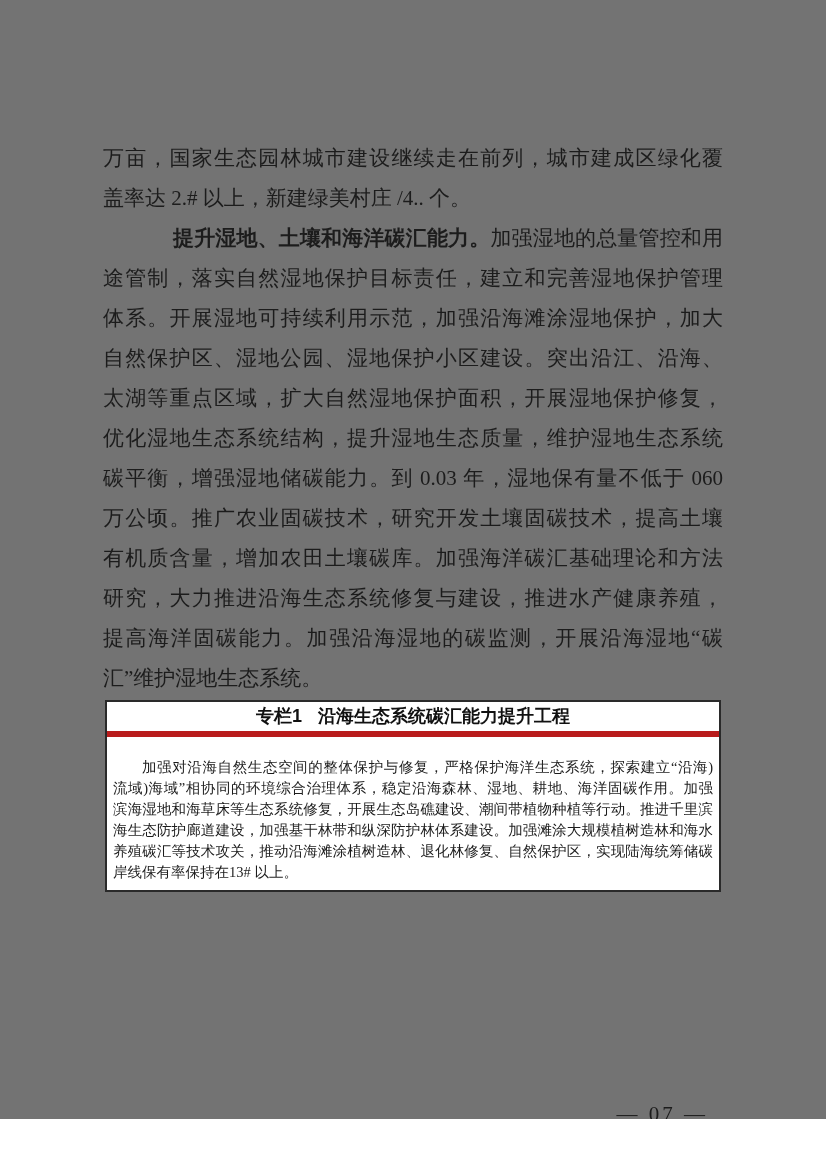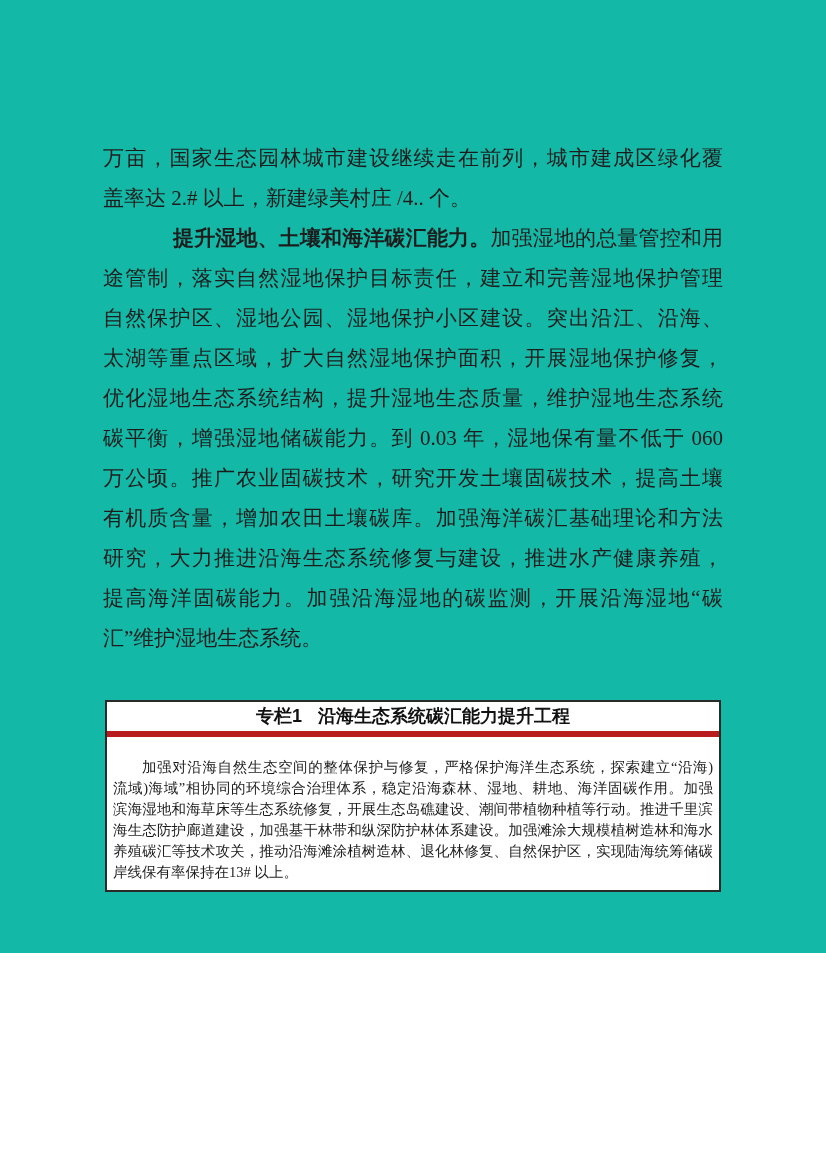--- a/index.html
+++ b/index.html
@@ -1,20 +1,20 @@
 <!DOCTYPE html>
 <html lang="zh"><head>
 <meta charset="utf-8">
 <style>
   html, body { margin: 0; padding: 0; background: #ffffff; }
   .page {
     position: relative;
     width: 826px;
-    height: 953px;
-    background: #14b8a6;
+    height: 1119px;
+    background: #737373;
     color: #1c1c1c;
     font-family: "Liberation Serif", serif;
     overflow: hidden;
   }
 
   
   .main-text {
     position: absolute;
     left: 103px;
     top: 138px;
@@ -81,20 +81,21 @@
 <div class="page">
 
   <div class="main-text">
     <div class="para">
         <div class="text-line"><span>万亩，国家生态园林城市建设继续走在前列，城市建成区绿化覆</span></div>
         <div class="text-line last"><span>盖率达 2.# 以上，新建绿美村庄 /4.. 个。</span></div>
       </div>
     <div class="para">
         <div class="text-line first-indent"><span class="seg-bold">提升湿地、土壤和海洋碳汇能力。</span><span>加强湿地的总量管控和用</span></div>
         <div class="text-line"><span>途管制，落实自然湿地保护目标责任，建立和完善湿地保护管理</span></div>
+        <div class="text-line"><span>体系。开展湿地可持续利用示范，加强沿海滩涂湿地保护，加大</span></div>
         <div class="text-line"><span>自然保护区、湿地公园、湿地保护小区建设。突出沿江、沿海、</span></div>
         <div class="text-line"><span>太湖等重点区域，扩大自然湿地保护面积，开展湿地保护修复，</span></div>
         <div class="text-line"><span>优化湿地生态系统结构，提升湿地生态质量，维护湿地生态系统</span></div>
         <div class="text-line"><span>碳平衡，增强湿地储碳能力。到 0.03 年，湿地保有量不低于 060</span></div>
         <div class="text-line"><span>万公顷。推广农业固碳技术，研究开发土壤固碳技术，提高土壤</span></div>
         <div class="text-line"><span>有机质含量，增加农田土壤碳库。加强海洋碳汇基础理论和方法</span></div>
         <div class="text-line"><span>研究，大力推进沿海生态系统修复与建设，推进水产健康养殖，</span></div>
         <div class="text-line"><span>提高海洋固碳能力。加强沿海湿地的碳监测，开展沿海湿地“碳</span></div>
         <div class="text-line last"><span>汇”维护湿地生态系统。</span></div>
       </div>

